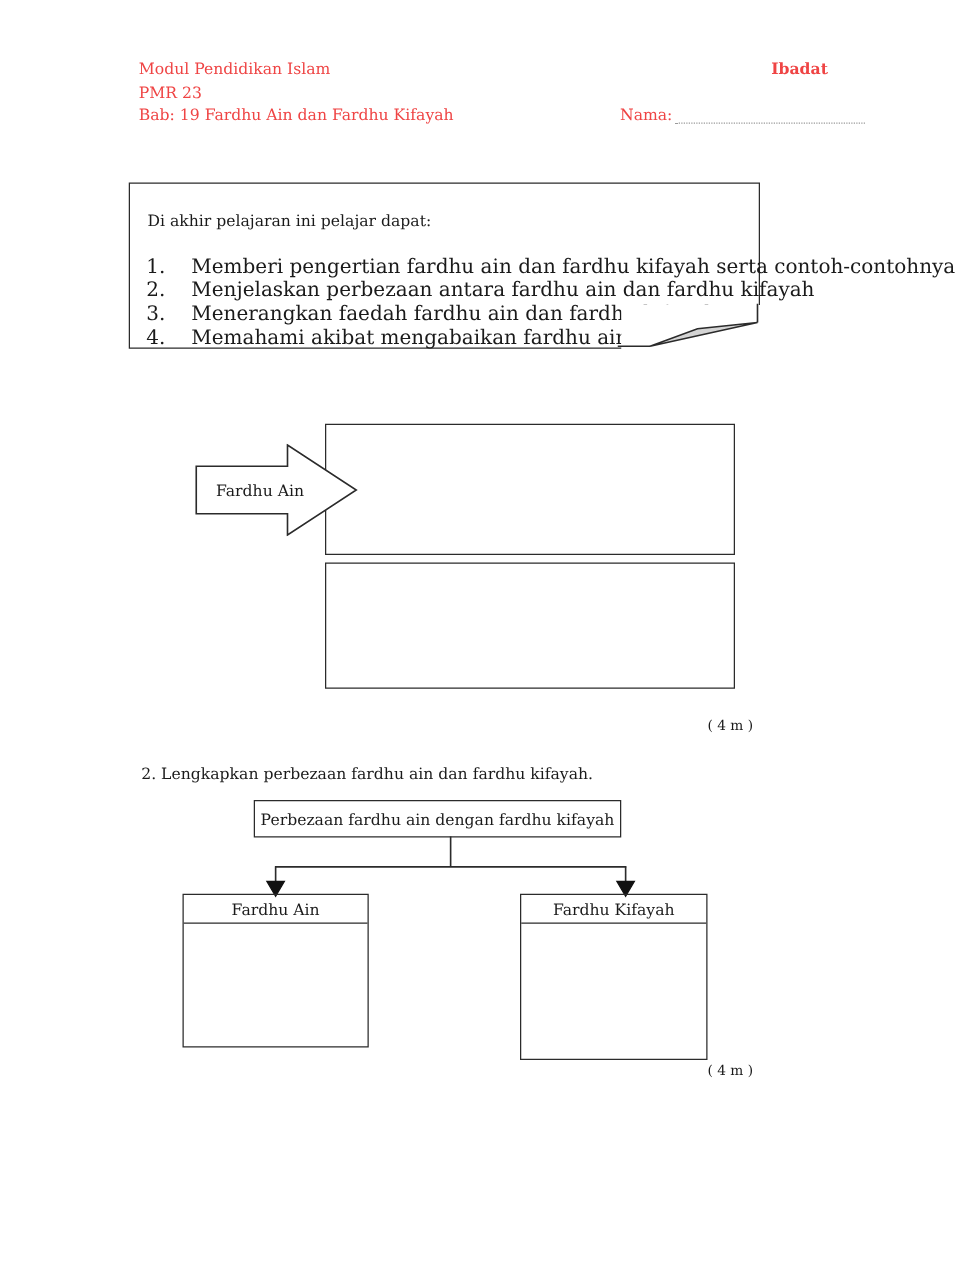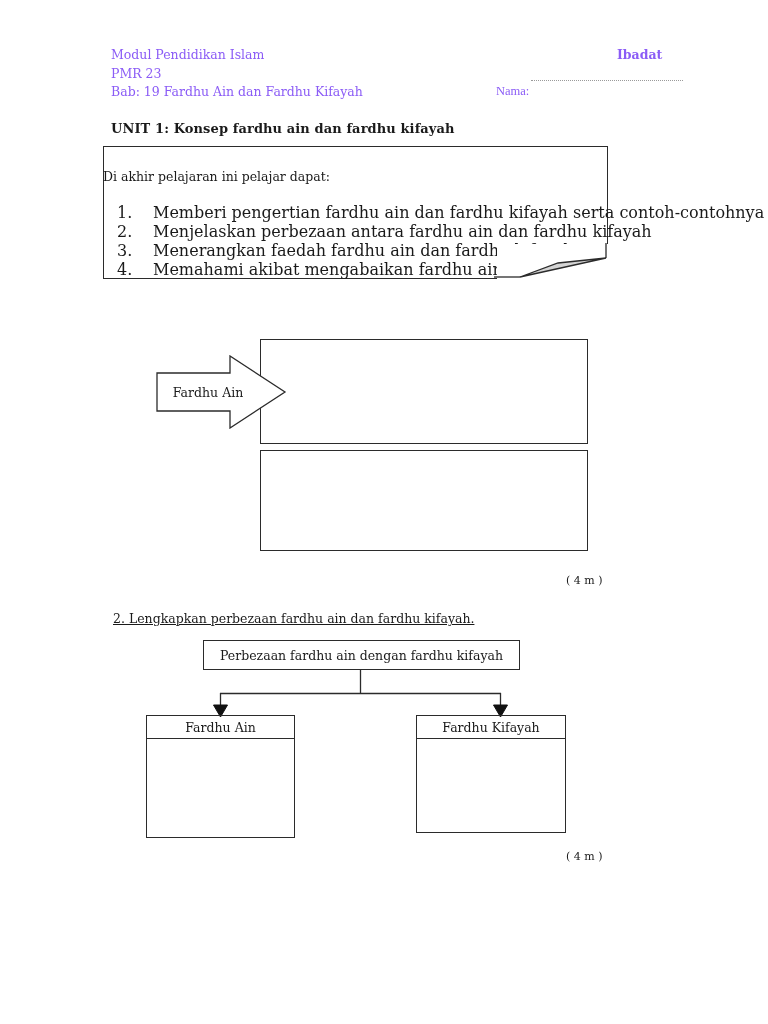--- a/index.html
+++ b/index.html
@@ -19,27 +19,27 @@
     position: absolute;
     inset: 0;
   }
 
   
   .hdr-line {
     position: absolute;
     font-size: 12.5px;
     line-height: 19px;
     white-space: nowrap;
-    color: #8b5cf6;
+    color: #ef4444;
   }
   #hdr-modul  { left: 111px; top: 45px; }
   #hdr-ibadat { left: 617px; top: 45px; font-weight: bold; }
   #hdr-pmr    { left: 111px; top: 64px; }
   #hdr-bab    { left: 111px; top: 82px; }
-  #hdr-nama   { left: 496px; top: 82px; display: flex; align-items: flex-start; font-family: Liberation Serif, serif; }
+  #hdr-nama   { left: 496px; top: 82px; display: flex; align-items: flex-end; }
   .nama-dots {
     display: inline-block;
     width: 152px;
     margin-left: 2px;
     border-bottom: 1px dotted #9a9a9a;
     position: relative;
     top: -2px;
   }
 
   
@@ -78,38 +78,38 @@
   }
   #objectives-box .fold-svg {
     position: absolute;
     right: -2px;
     bottom: -2px;
     width: 116px;
     height: 40px;
   }
   #obj-intro {
     position: absolute;
-    left: 0;
+    left: 15px;
     top: 23px;
     font-size: 12.5px;
     white-space: nowrap;
   }
   .obj-num  { position: absolute; width: 22px; text-align: left; }
   .obj-text { position: absolute; left: 36px; white-space: nowrap; }
   #obj-list { position: absolute; left: 14px; top: 57px; }
   #obj-list .row { position: relative; height: 19px; }
 
   
   .question {
     position: absolute;
     font-size: 12.5px;
     white-space: nowrap;
   }
   #q1 { left: 113px; top: 301px; }
-  #q2 { left: 113px; top: 611px; text-decoration: underline; }
+  #q2 { left: 113px; top: 611px; }
 
   
   .answer-box {
     position: absolute;
     border: 1.3px solid #2b2b2b;
     box-sizing: border-box;
     background: transparent;
   }
   #ans-box-1 { left: 260px; top: 339px; width: 328px; height: 105px; }
   #ans-box-2 { left: 260px; top: 450px; width: 328px; height: 101px; }
@@ -146,21 +146,21 @@
     white-space: nowrap;
   }
   #marks-1 { left: 566px; top: 574px; }
   #marks-2 { left: 566px; top: 850px; }
 
   
   #flow-top-box {
     position: absolute;
     left: 203px;
     top: 640px;
-    width: 317px;
+    width: 294px;
     height: 30px;
     border: 1.3px solid #2b2b2b;
     box-sizing: border-box;
     display: flex;
     align-items: center;
     justify-content: center;
     font-size: 12.5px;
     white-space: nowrap;
   }
   #flow-connector {
@@ -171,21 +171,21 @@
     height: 50px;
   }
   #flow-connector svg { display: block; width: 440px; height: 50px; }
 
   .flow-leaf {
     position: absolute;
     border: 1.3px solid #2b2b2b;
     box-sizing: border-box;
   }
   #flow-leaf-left  { left: 146px; top: 715px; width: 149px; height: 123px; }
-  #flow-leaf-right { left: 416px; top: 715px; width: 150px; height: 118px; }
+  #flow-leaf-right { left: 416px; top: 715px; width: 150px; height: 133px; }
   .flow-leaf-header {
     height: 22px;
     border-bottom: 1.3px solid #2b2b2b;
     display: flex;
     align-items: center;
     justify-content: center;
     font-size: 12.5px;
     white-space: nowrap;
   }
   .flow-leaf-body { height: 99px; }
@@ -197,21 +197,20 @@
 
   <div class="hdr-line" id="hdr-modul">Modul Pendidikan Islam</div>
   <div class="hdr-line" id="hdr-ibadat">Ibadat</div>
   <div class="hdr-line" id="hdr-pmr">PMR 23</div>
   <div class="hdr-line" id="hdr-bab">Bab: 19 Fardhu Ain dan Fardhu Kifayah</div>
   <div class="hdr-line" id="hdr-nama">
     <span>Nama:</span>
     <span class="nama-dots"></span>
   </div>
 
-  <div id="unit-title">UNIT 1: Konsep fardhu ain dan fardhu kifayah</div>
 
   <div id="objectives-box">
     <div class="obj-border"></div>
 
     <div id="obj-intro">Di akhir pelajaran ini pelajar dapat:</div>
 
     <div id="obj-list">
       <div class="row">
         <span class="obj-num">1.</span>
         <span class="obj-text">Memberi pengertian fardhu ain dan fardhu kifayah serta contoh-contohnya</span>

